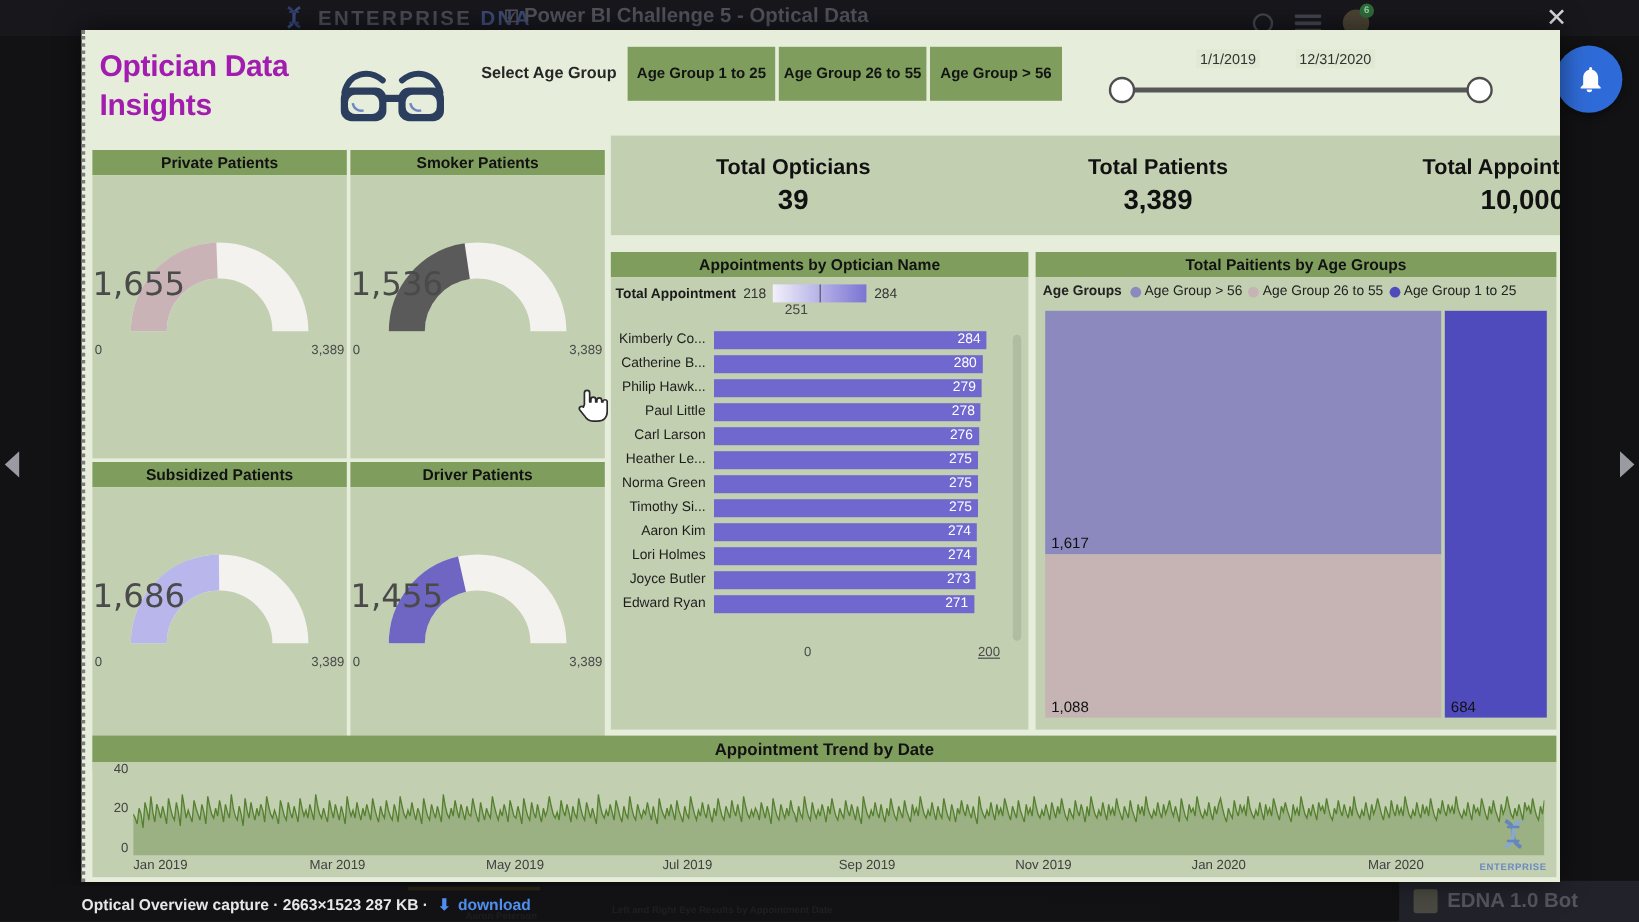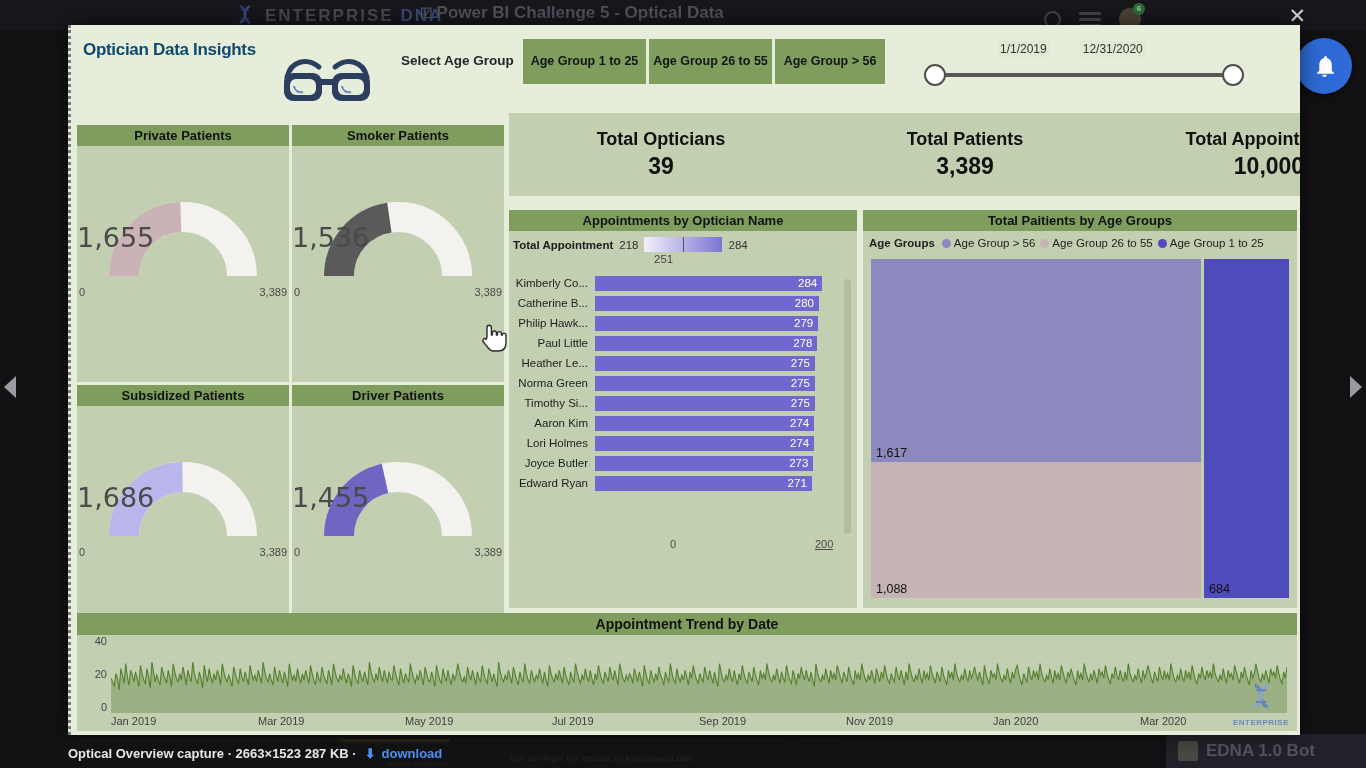--- a/index.html
+++ b/index.html
@@ -140,21 +140,21 @@
     background: #e6eedb;
     border-left: 3px dotted #7b7b7b;
     box-shadow: 0 0 22px rgba(0,0,0,.55);
     overflow: hidden;
   }
 
   
   .rpt-head { position: absolute; left: 0; top: 0; width: 100%; height: 90px; }
   .rpt-title {
     position: absolute; left: 12px; top: 14px;
-    font-size: 17px; font-weight: bold; color: #0c4a6e;
+    font-size: 25px; font-weight: bold; color: #a21caf;
     line-height: 1.3; letter-spacing: -0.3px;
     width: 210px;
   }
   .glasses { position: absolute; left: 210px; top: 30px; }
   .select-label {
     position: absolute; left: 330px; top: 28px;
     font-size: 13.5px; font-weight: bold; color: #262626;
   }
   .age-btns { position: absolute; left: 452px; top: 14px; display: flex; gap: 3px; }
   .age-btn {
@@ -537,20 +537,28 @@
               <div class="b-fill" style="width: 93%; background: rgb(113, 104, 207);">
                 <span>279</span>
               </div>
             </div>
           </div>
           <div class="bar-row">
             <div class="b-name">Paul Little</div>
             <div class="b-track">
               <div class="b-fill" style="width: 92.6667%; background: rgb(113, 104, 207);">
                 <span>278</span>
+              </div>
+            </div>
+          </div>
+          <div class="bar-row">
+            <div class="b-name">Carl Larson</div>
+            <div class="b-track">
+              <div class="b-fill" style="width: 92%; background: rgb(113, 104, 207);">
+                <span>276</span>
               </div>
             </div>
           </div>
           <div class="bar-row">
             <div class="b-name">Heather Le...</div>
             <div class="b-track">
               <div class="b-fill" style="width: 91.6667%; background: rgb(113, 104, 207);">
                 <span>275</span>
               </div>
             </div>

